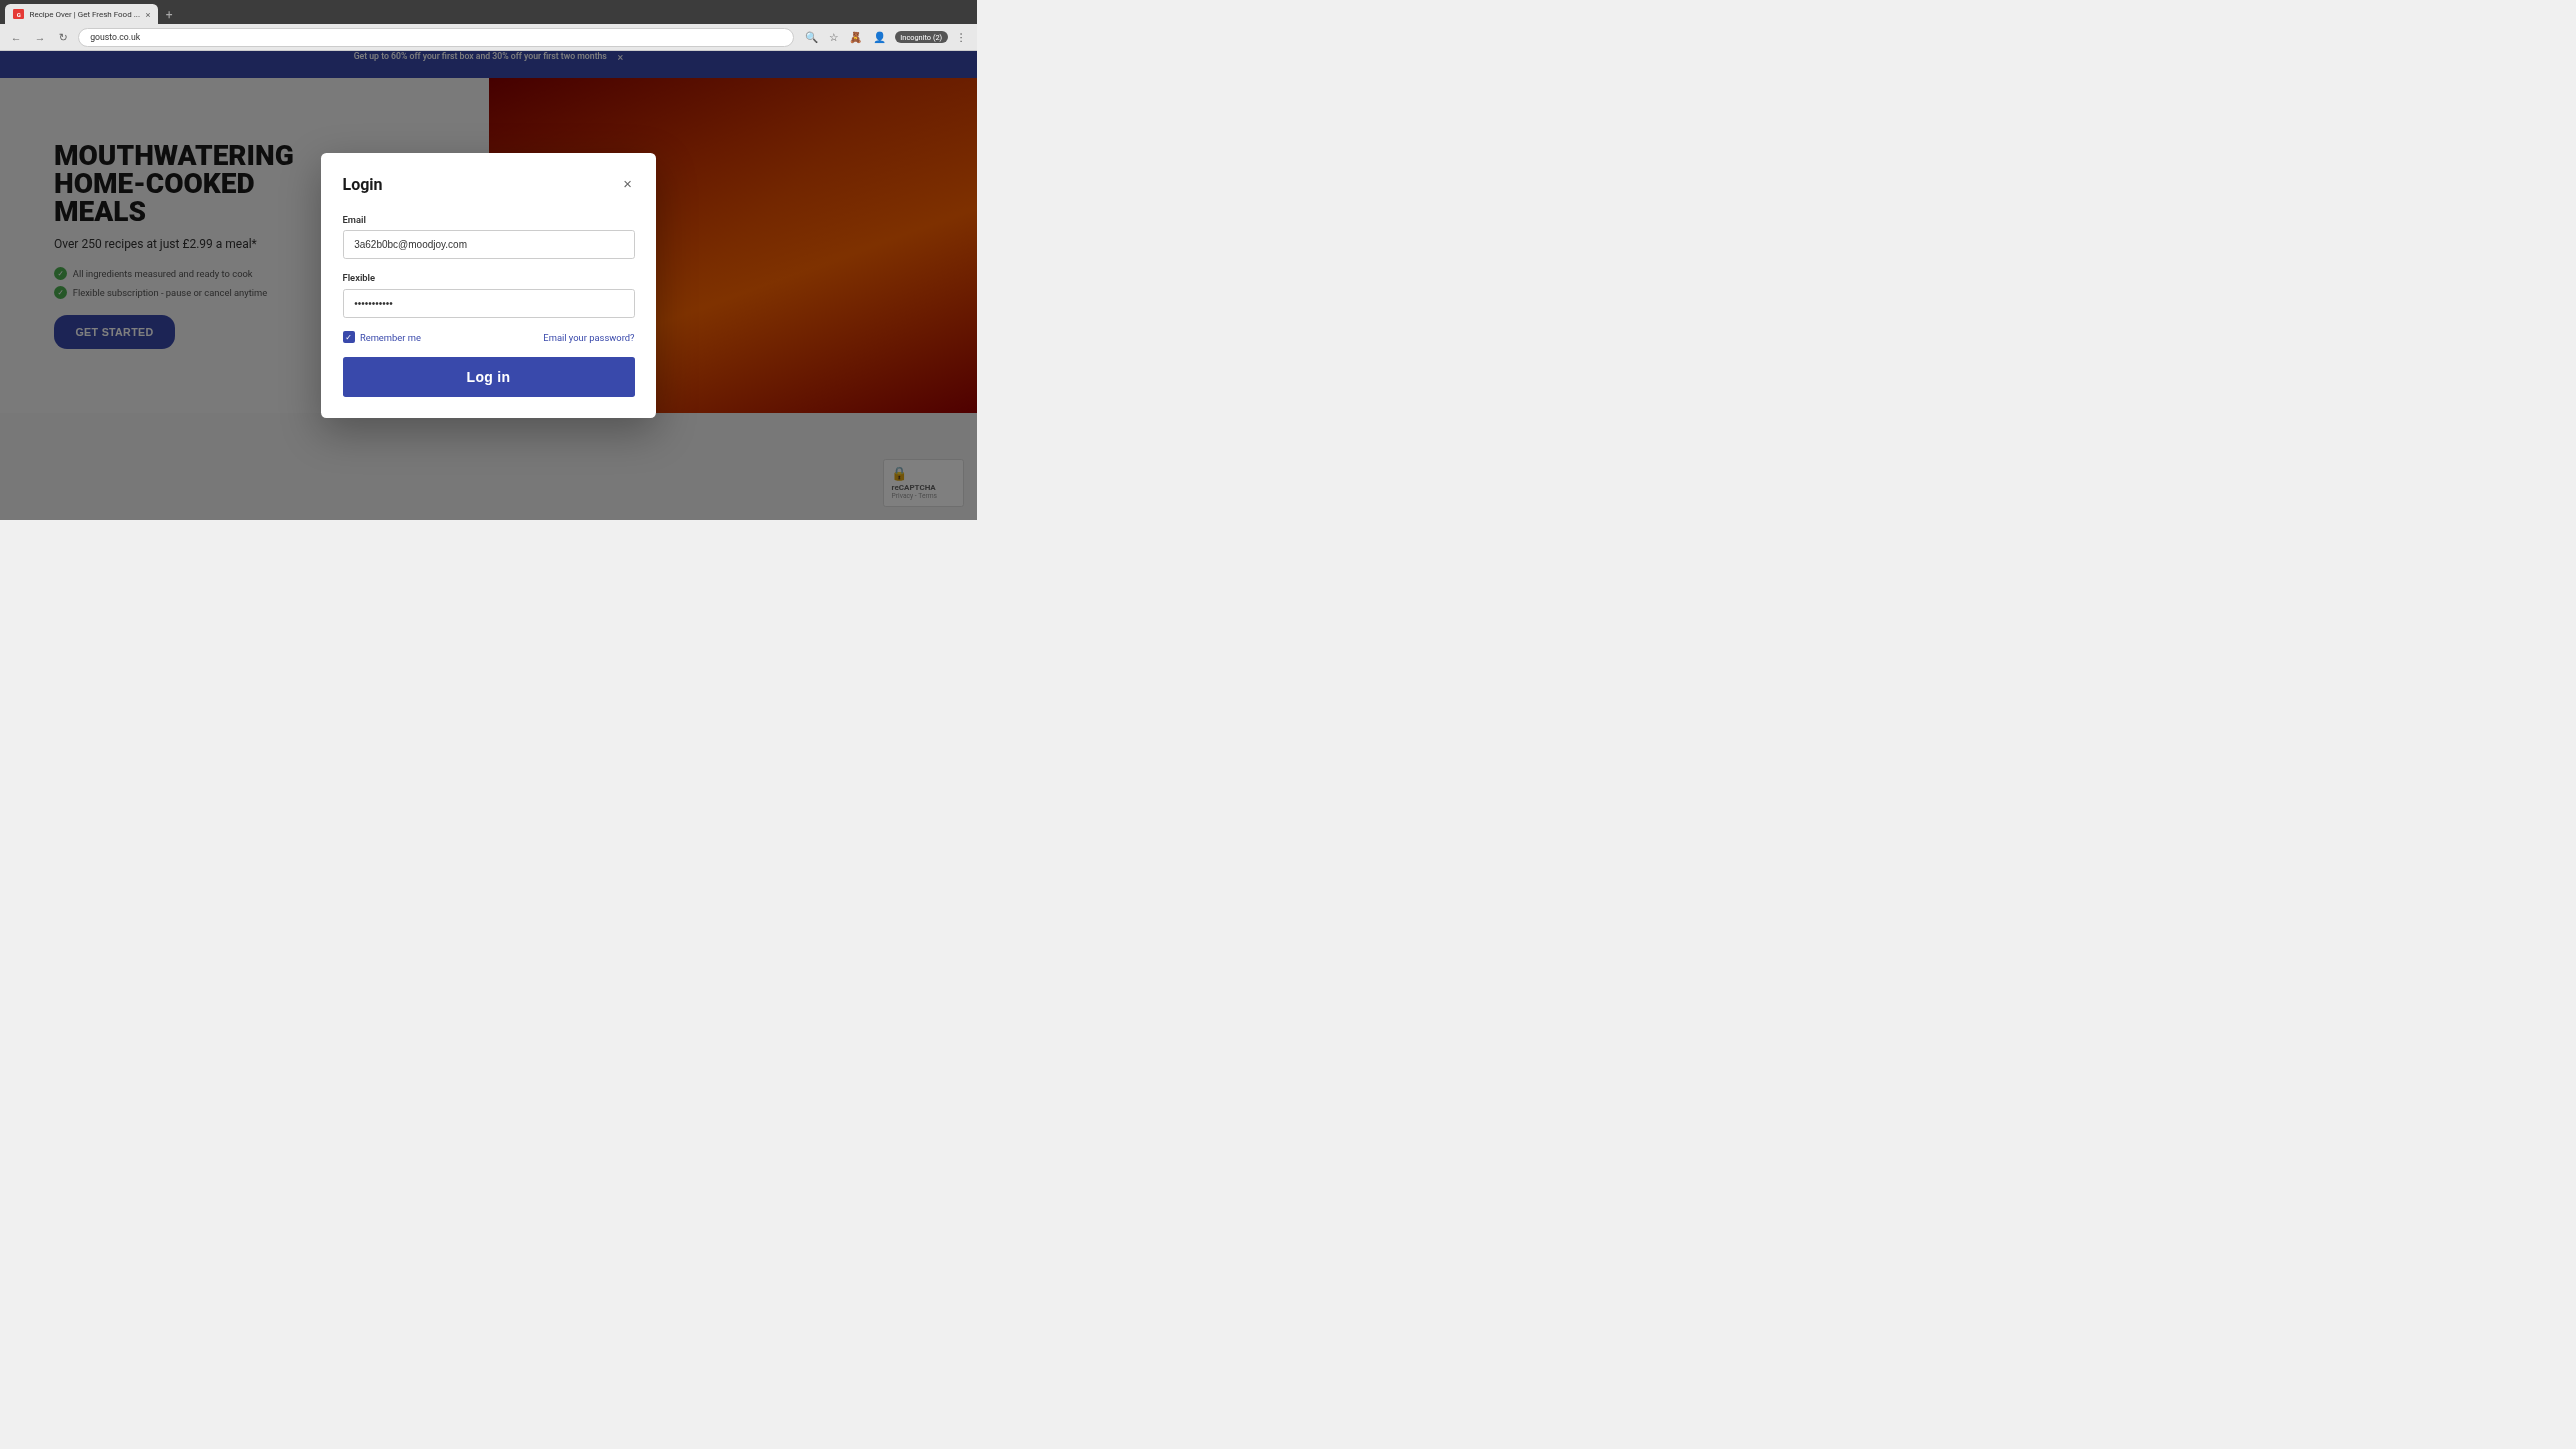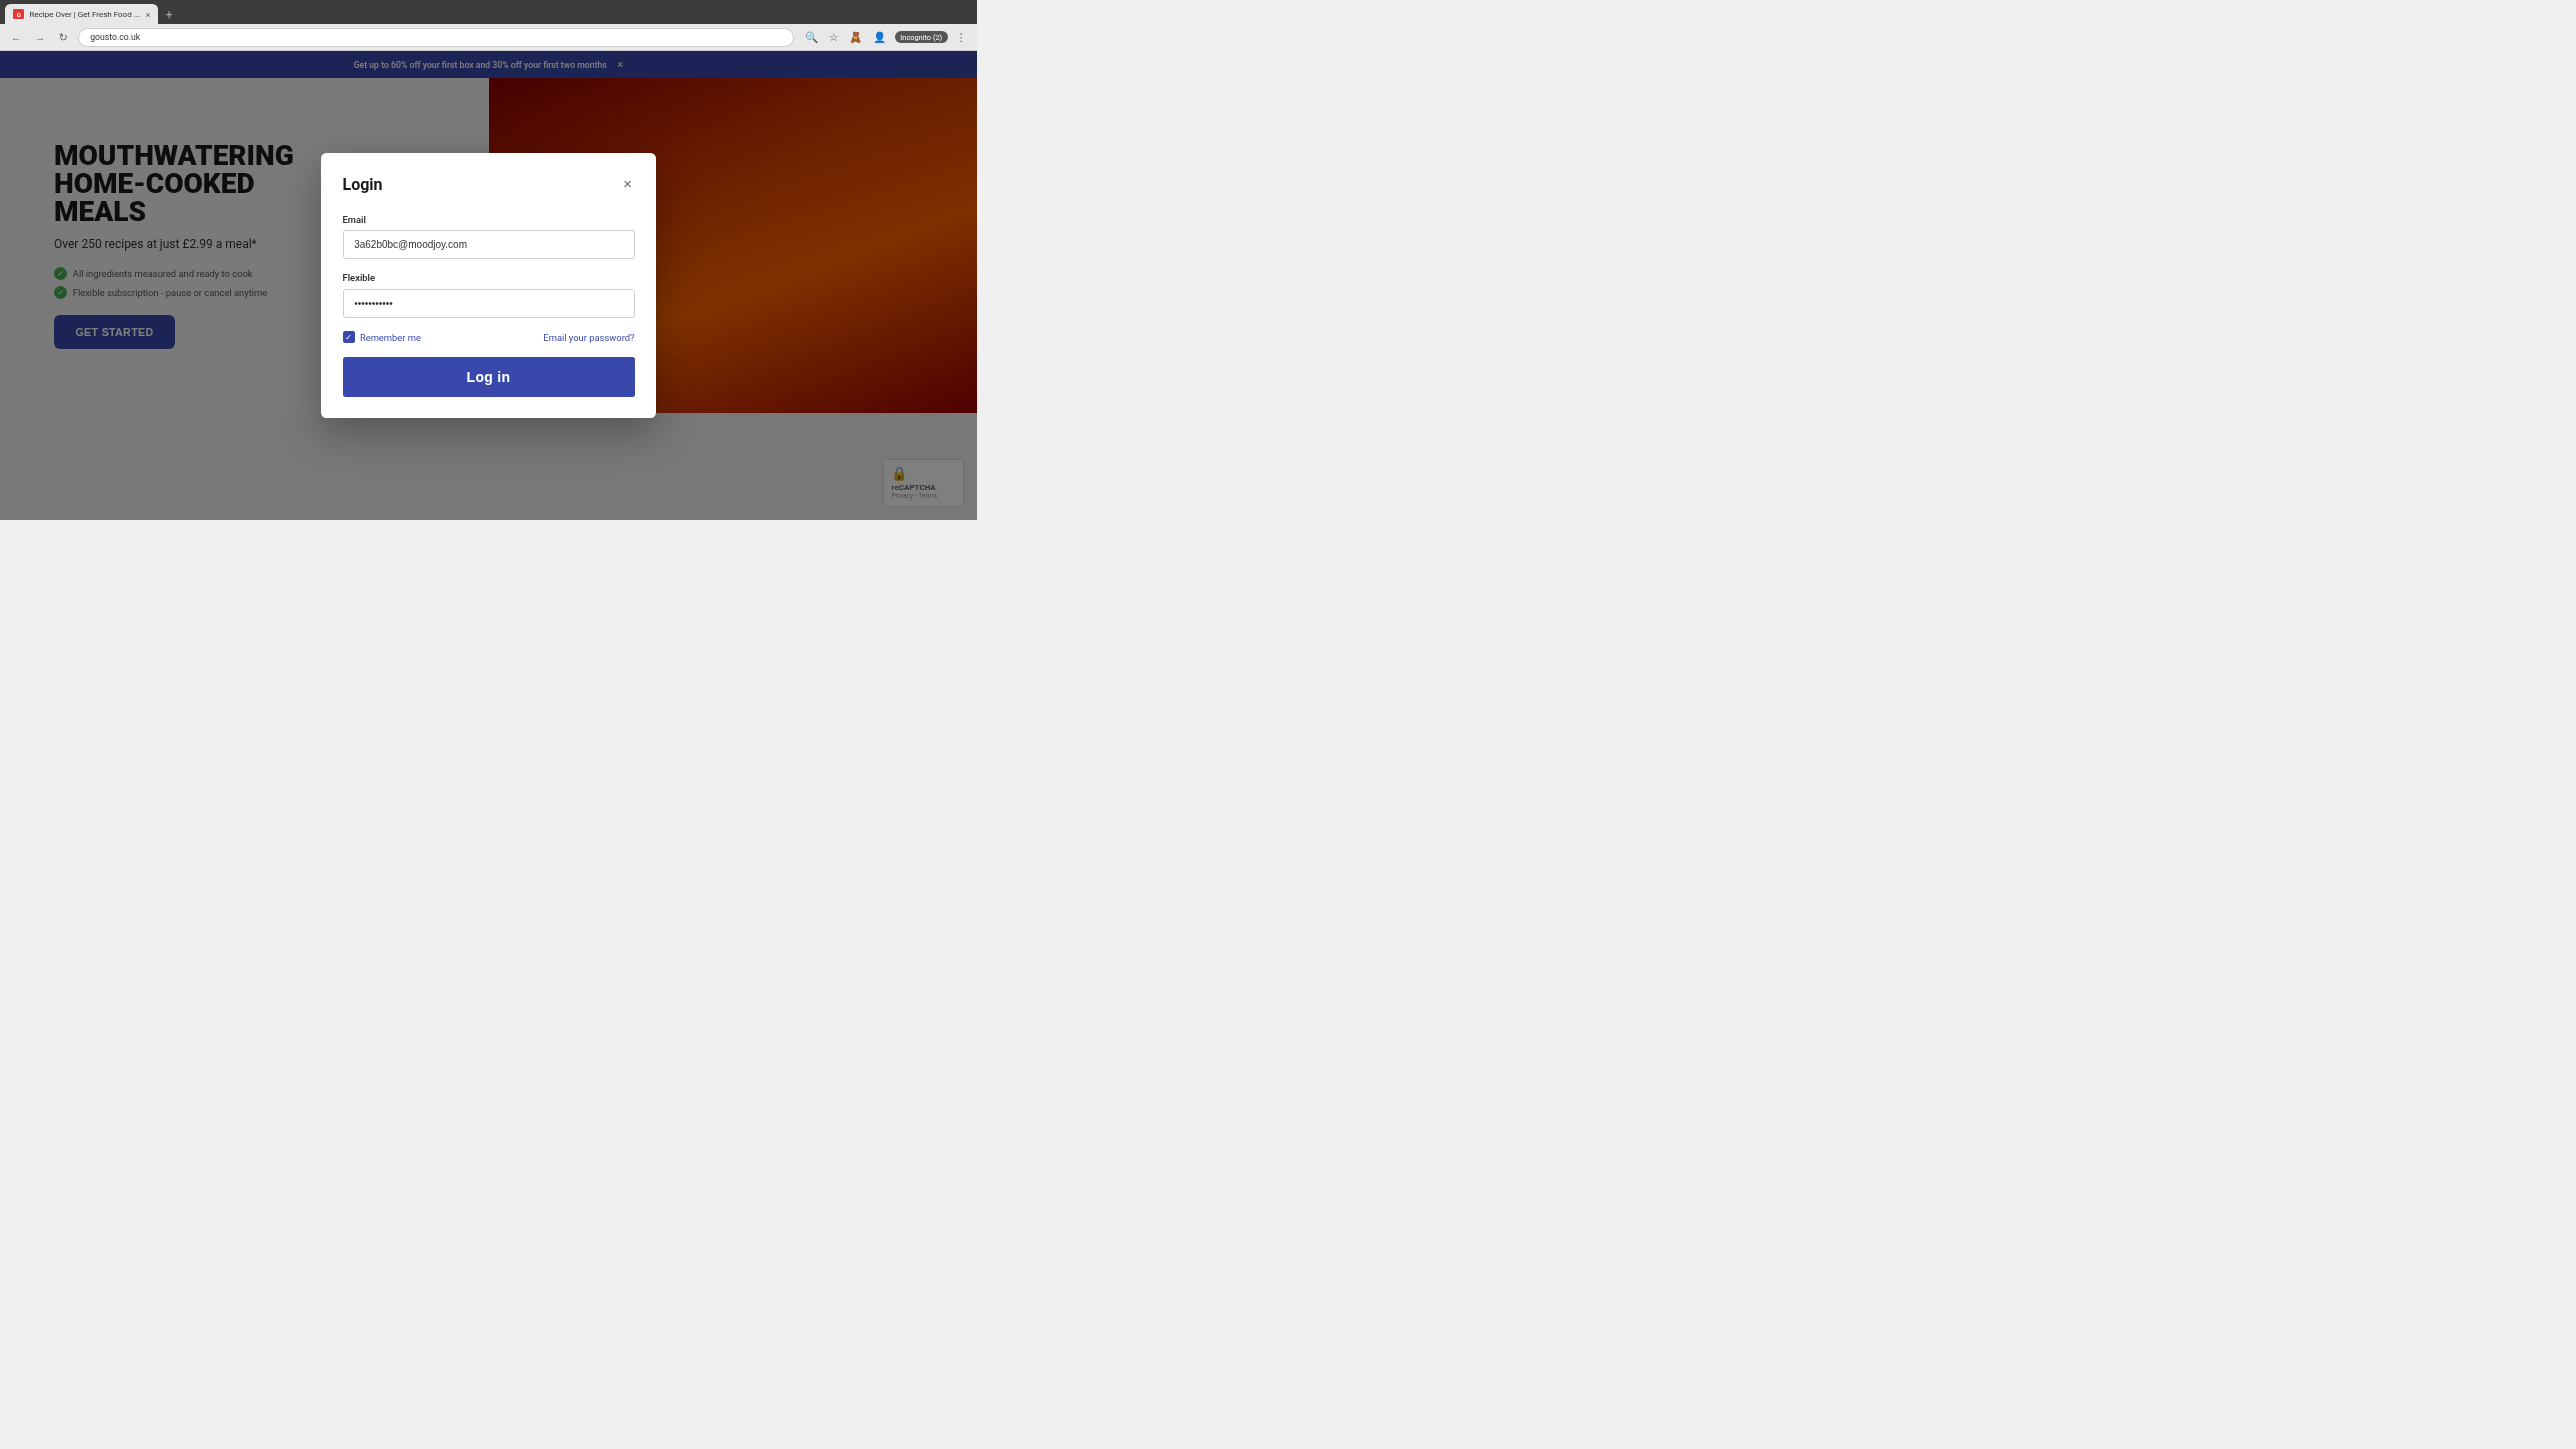--- a/index.html
+++ b/index.html
@@ -157,21 +157,21 @@
       letter-spacing: 0.3px;
       text-transform: uppercase;
       cursor: pointer;
     }
 
     
     .promo-banner {
       background: #3949ab;
       height: 27px;
       display: flex;
-      align-items: center;
+      align-items: flex-start;
       justify-content: center;
       gap: 5.4px;
     }
 
     .promo-text {
       color: white;
       font-size: 8.7px;
       font-weight: 500;
     }
 
@@ -209,21 +209,21 @@
     .hero-subtitle {
       font-size: 12px;
       color: #333;
       margin-bottom: 16px;
     }
 
     .hero-cta {
       background: #3949ab;
       color: white;
       border: none;
-      border-radius: 6px;
+      border-radius: 13px;
       padding: 10.7px 21.5px;
       font-size: 10.7px;
       font-weight: 700;
       cursor: pointer;
       text-transform: uppercase;
       letter-spacing: 0.3px;
     }
 
     .check-item {
       display: flex;

